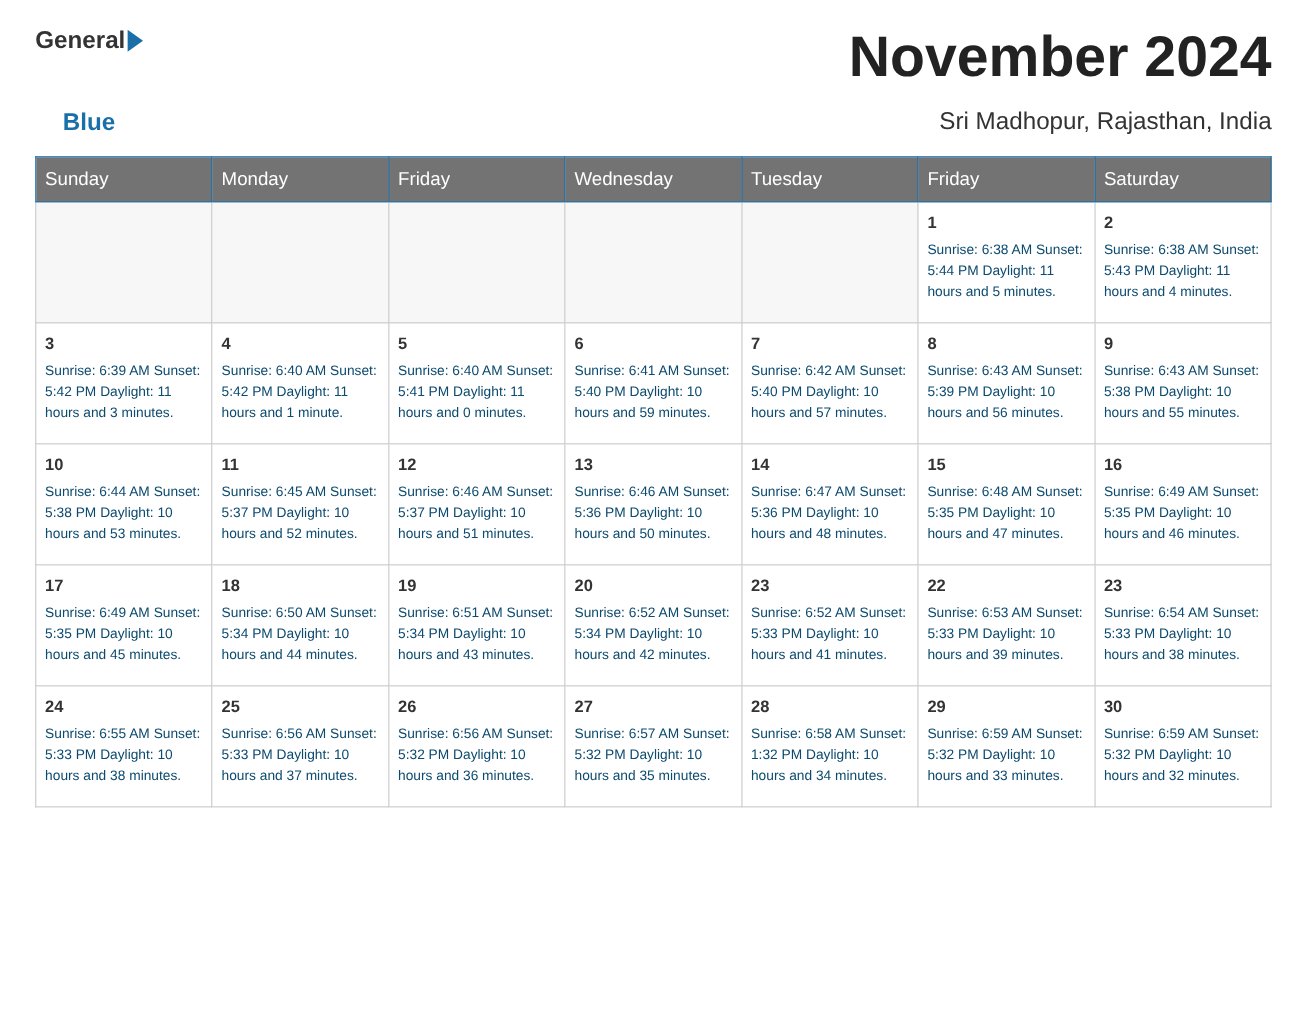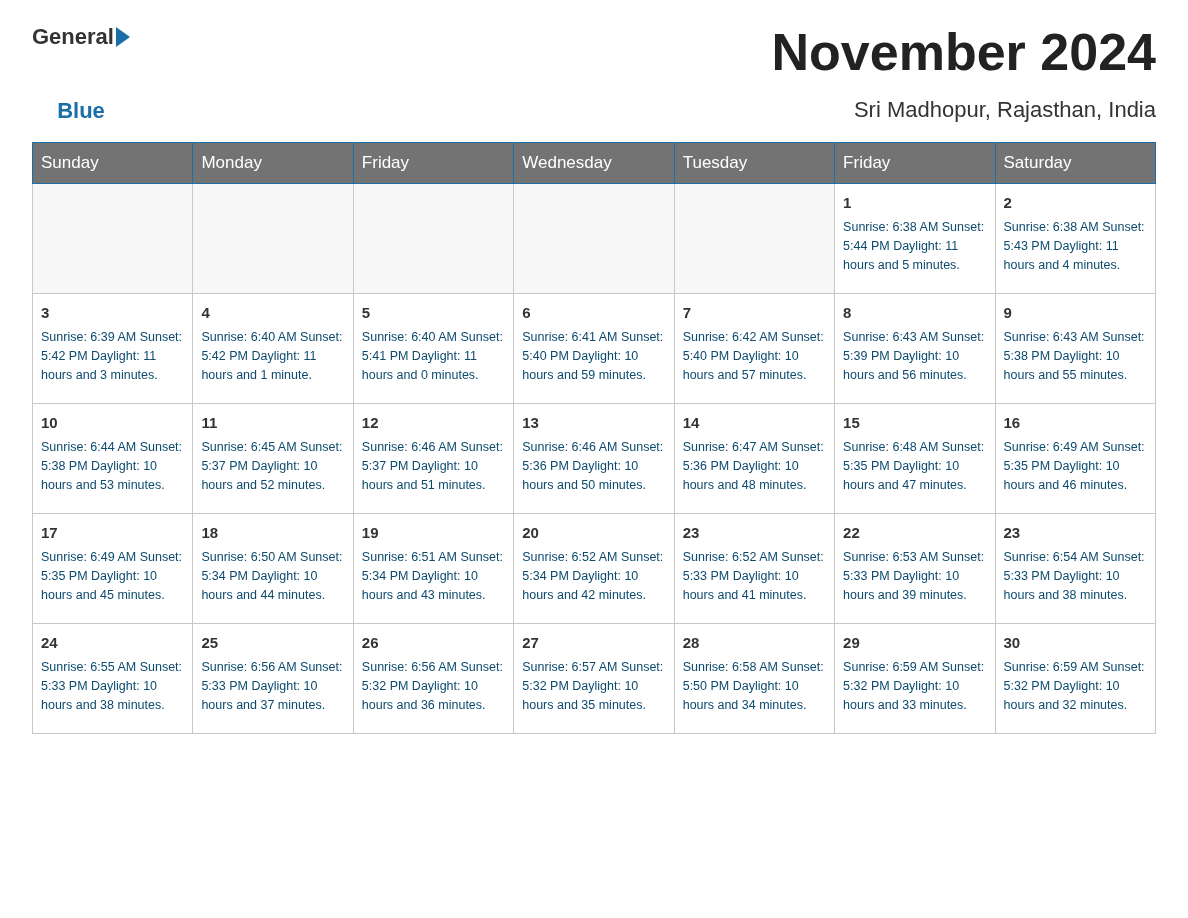--- a/index.html
+++ b/index.html
@@ -307,21 +307,21 @@
         </td>
         <td>
           <span class="day-number">27</span>
           <div class="day-info">Sunrise: 6:57 AM
 Sunset: 5:32 PM
 Daylight: 10 hours and 35 minutes.</div>
         </td>
         <td>
           <span class="day-number">28</span>
           <div class="day-info">Sunrise: 6:58 AM
-Sunset: 5:50 PM
+Sunset: 1:32 PM
 Daylight: 10 hours and 34 minutes.</div>
         </td>
         <td>
           <span class="day-number">29</span>
           <div class="day-info">Sunrise: 6:59 AM
 Sunset: 5:32 PM
 Daylight: 10 hours and 33 minutes.</div>
         </td>
         <td>
           <span class="day-number">30</span>

